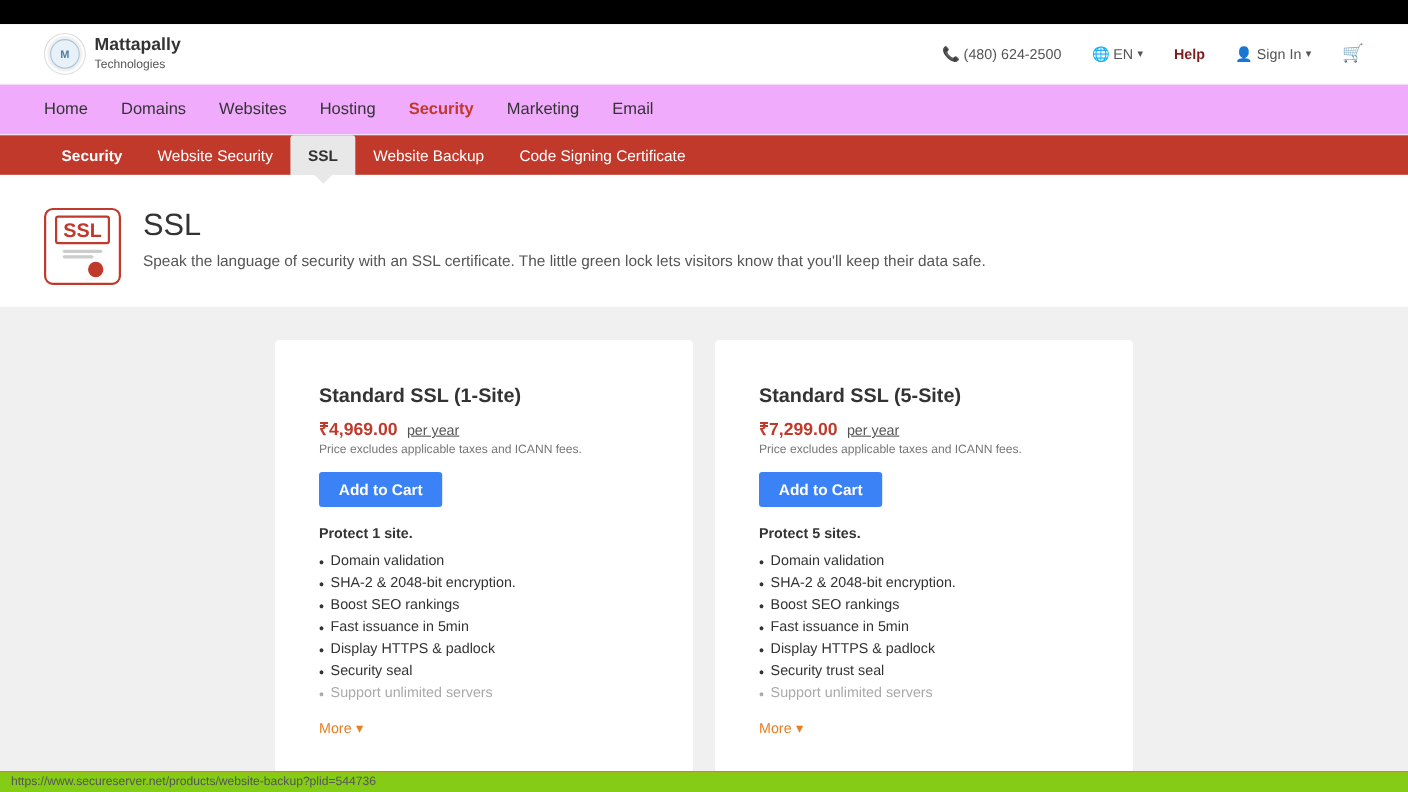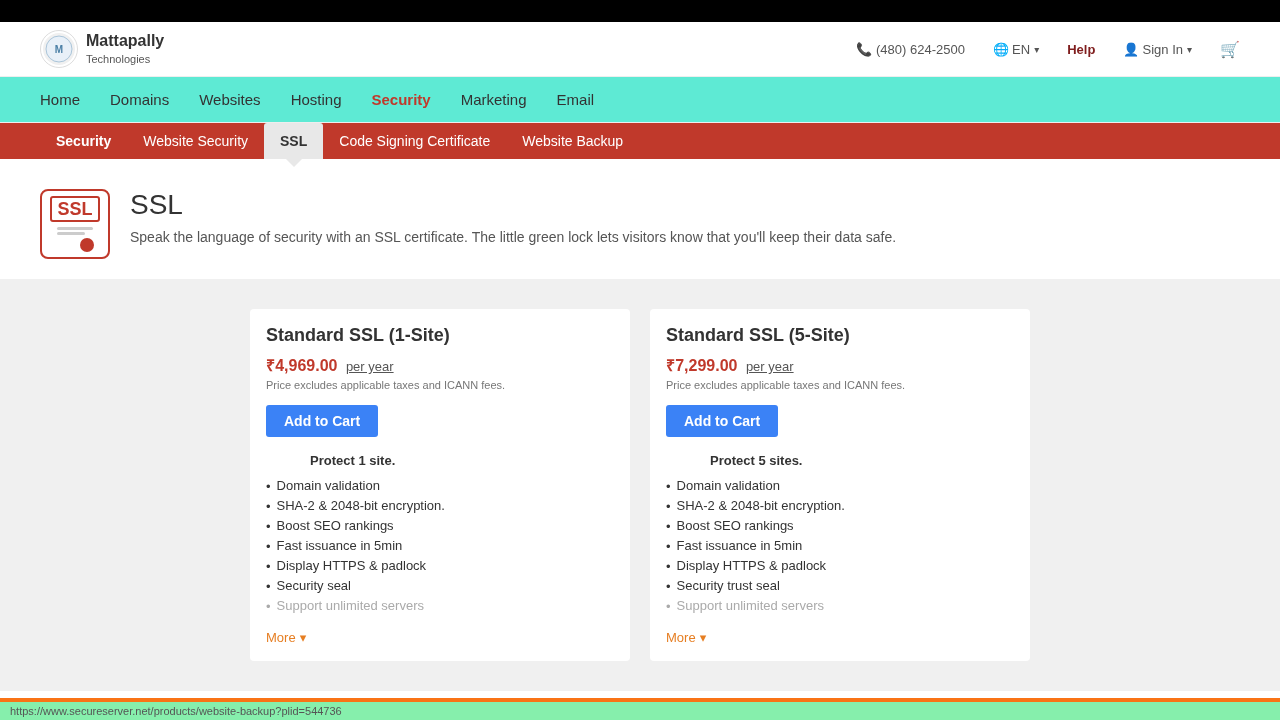--- a/index.html
+++ b/index.html
@@ -17,21 +17,21 @@
     .logo-text { font-size: 11px; color: #555; line-height: 1.3; }
     .logo-text strong { color: #333; font-size: 16px; }
 
     .header-right { display: flex; align-items: center; gap: 28px; font-size: 13px; color: #555; }
     .header-right span { cursor: pointer; display: flex; align-items: center; gap: 3px; }
     .header-right a { color: #7f1d1d; text-decoration: none; cursor: pointer; font-weight: bold; }
 
     
     .main-nav {
       display: flex; align-items: center; gap: 30px;
-      padding: 10px 40px; background: #5eead4; border-bottom: 1px solid #eee;
+      padding: 10px 40px; background: #f0abfc; border-bottom: 1px solid #eee;
     }
     .main-nav a {
       text-decoration: none; color: #333; font-size: 15px;
       padding: 4px 0; cursor: pointer;
     }
 
     
     .sub-nav {
       background: #c0392b; display: flex; align-items: center; gap: 0;
       padding: 0 40px;
@@ -77,54 +77,54 @@
     
     .product-area {
       background: #f0f0f0; padding: 30px 40px; min-height: 400px;
     }
 
     .products-grid {
       display: grid; grid-template-columns: 1fr 1fr; gap: 20px; max-width: 780px; margin: 0 auto;
     }
 
     .product-card {
-      background: #fff; border-radius: 4px; padding: 16px; position: relative;
+      background: #fff; border-radius: 4px; padding: 40px; position: relative;
     }
 
     .product-name { font-size: 18px; color: #333; font-weight: bold; margin-bottom: 8px; }
     .product-price { color: #c0392b; font-size: 16px; font-weight: bold; }
     .product-price span { color: #555; font-size: 13px; font-weight: normal; margin-left: 4px; text-decoration: underline; }
     .price-note { font-size: 11px; color: #777; margin-top: 3px; margin-bottom: 14px; }
 
     .add-to-cart-btn {
       background: #3b82f6; color: #fff; border: none; padding: 8px 18px;
       font-size: 14px; border-radius: 3px; cursor: pointer; margin-bottom: 16px;
       font-weight: bold;
     }
 
-    .protect-text { font-size: 13px; color: #333; font-weight: bold; margin-bottom: 8px; margin-left: 44px; }
+    .protect-text { font-size: 13px; color: #333; font-weight: bold; margin-bottom: 8px; }
 
     .feature-list { list-style: none; padding: 0; }
     .feature-list li {
       font-size: 13px; color: #333; padding: 2px 0;
       display: flex; align-items: flex-start; gap: 6px;
     }
     .feature-list li::before { content: '•'; color: #333; flex-shrink: 0; margin-top: 1px; }
     .feature-list li.faded { color: #aaa; }
     .feature-list li.faded::before { color: #aaa; }
 
     .more-btn {
       display: flex; align-items: center; gap: 4px;
       color: #e67e22; font-size: 13px; cursor: pointer; margin-top: 14px;
       background: none; border: none; padding: 0;
     }
 
     
     .status-bar {
-      background: #86efac; border-top: 4px solid #f97316;
+      background: #84cc16; border-top: 1px solid #f97316;
       padding: 3px 10px; font-size: 11px; color: #555;
       position: fixed; bottom: 0; left: 0; right: 0;
     }
 
     
     .logo-circle {
       width: 38px; height: 38px; border-radius: 50%; background: #fff;
       border: 1px solid #ddd; display: flex; align-items: center; justify-content: center;
       overflow: hidden;
     }
@@ -202,22 +202,22 @@
   <a>Email</a>
 </nav>
 
 <div class="sub-nav">
   <a>Security</a>
   <a>Website Security</a>
   <div class="sub-nav-active-wrapper">
     <a class="active">SSL</a>
     <div class="sub-nav-arrow"></div>
   </div>
+  <a>Website Backup</a>
   <a>Code Signing Certificate</a>
-  <a>Website Backup</a>
 </div>
 
 <div class="page-content">
   <div class="ssl-hero">
     <div class="ssl-icon-box">
       <div class="ssl-icon-inner">
         <div class="ssl-icon-label">SSL</div>
         <div class="ssl-icon-lines">
           <div class="ssl-icon-line"></div>
           <div class="ssl-icon-line"></div>

